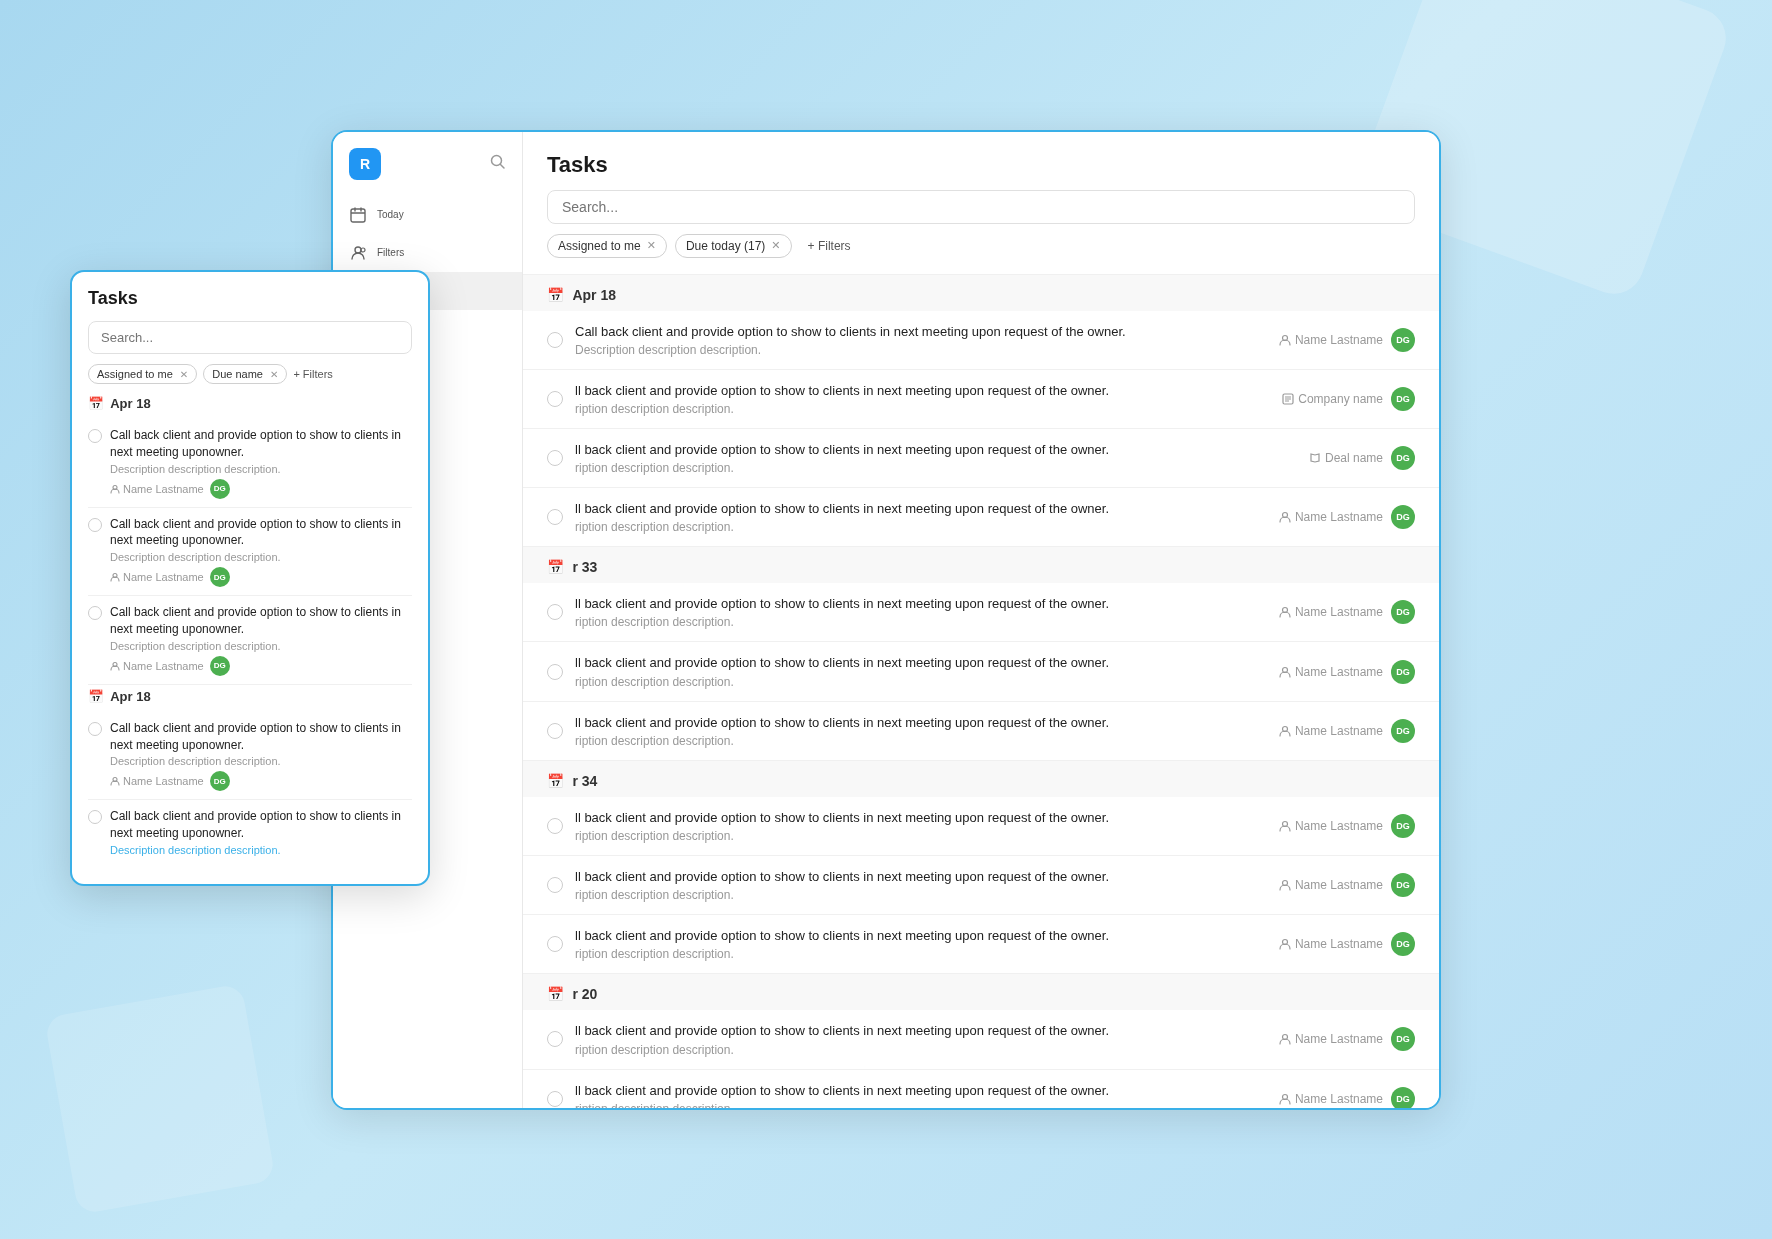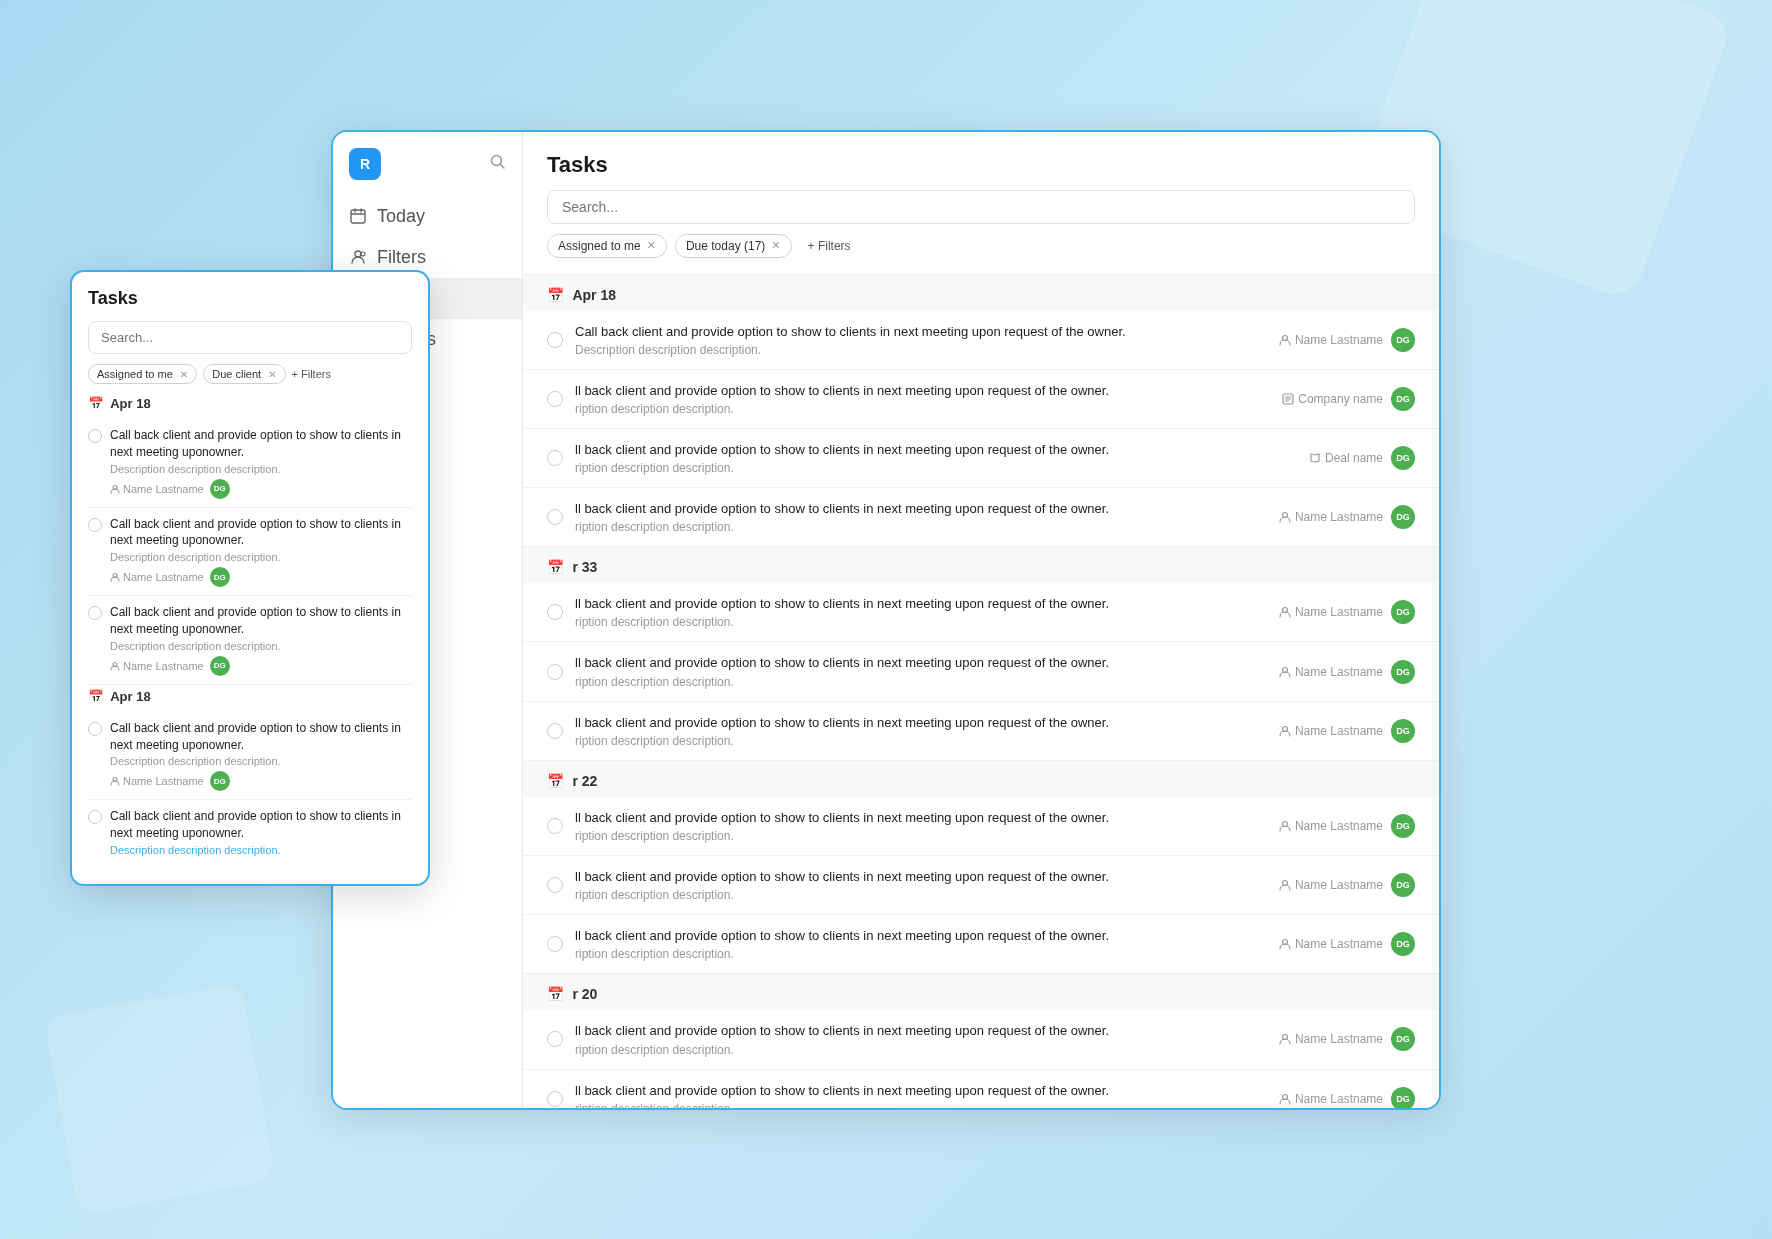--- a/index.html
+++ b/index.html
@@ -61,21 +61,21 @@
       cursor: pointer;
     }
 
     .sidebar-item {
       display: flex;
       align-items: center;
       gap: 10px;
       padding: 10px 16px;
       cursor: pointer;
       color: #555;
-      font-size: 18px;
+      font-size: 10px;
     }
 
     .sidebar-item.active {
       background: #f0f0f0;
       font-weight: 500;
       color: #222;
     }
 
     .sidebar-icon {
       width: 18px;
@@ -599,21 +599,21 @@
                   <path d="M1 11c0-2.8 2.2-5 5-5s5 2.2 5 5" stroke="#999" stroke-width="1.2" stroke-linecap="round"></path>
                 </svg>
               Name Lastname
             </span>
             <div class="avatar-chip">DG</div>
           </div>
         </div>
 
         <div class="date-group-header">
           <span class="date-icon">📅</span>
-          <span class="date-label">r 22</span>
+          <span class="date-label">r 34</span>
         </div>
 
         <div class="task-row">
           <div class="task-checkbox"></div>
           <div class="task-body">
             <div class="task-title">ll back client and provide option to show to clients in next meeting upon request of the owner.</div>
             <div class="task-desc">ription description description.</div>
           </div>
           <div class="task-meta">
             <span class="task-assignee">
@@ -710,21 +710,21 @@
   <div class="floating-card">
     <div class="floating-card-inner">
       <h2 class="fc-title">Tasks</h2>
       <input class="fc-search" type="text" placeholder="Search..." style="">
       <div class="fc-filters">
         <div class="fc-chip">
           <span>Assigned to me</span>
           <span style="color:#999; margin-left:3px; font-size:10px;">✕</span>
         </div>
         <div class="fc-chip">
-          <span>Due client</span>
+          <span>Due name</span>
           <span style="color:#999; margin-left:3px; font-size:10px;">✕</span>
         </div>
         <span class="fc-more">+ Filters</span>
       </div>
 
       
       <div class="fc-date-header">
         <span class="fc-date-icon">📅</span>
         <span class="fc-date-label">Apr 18</span>
       </div>

